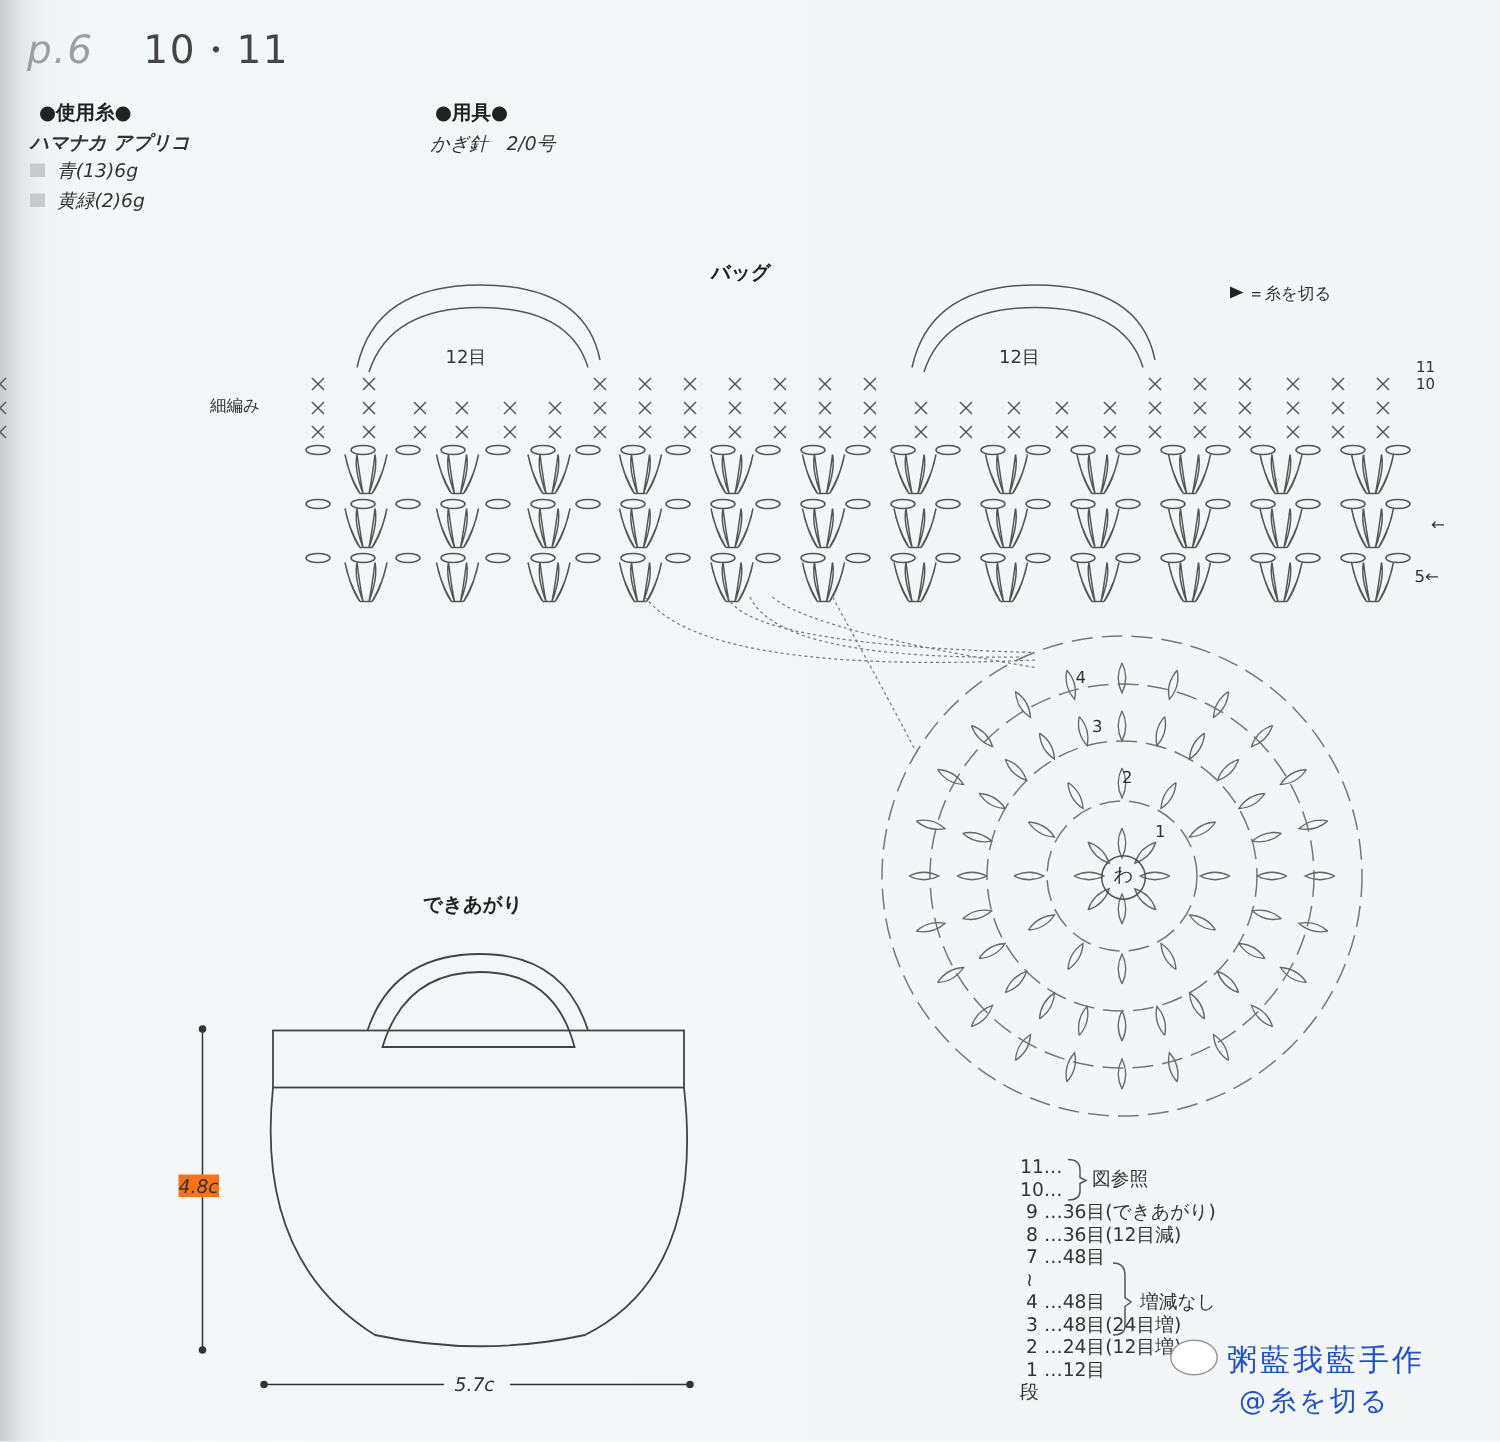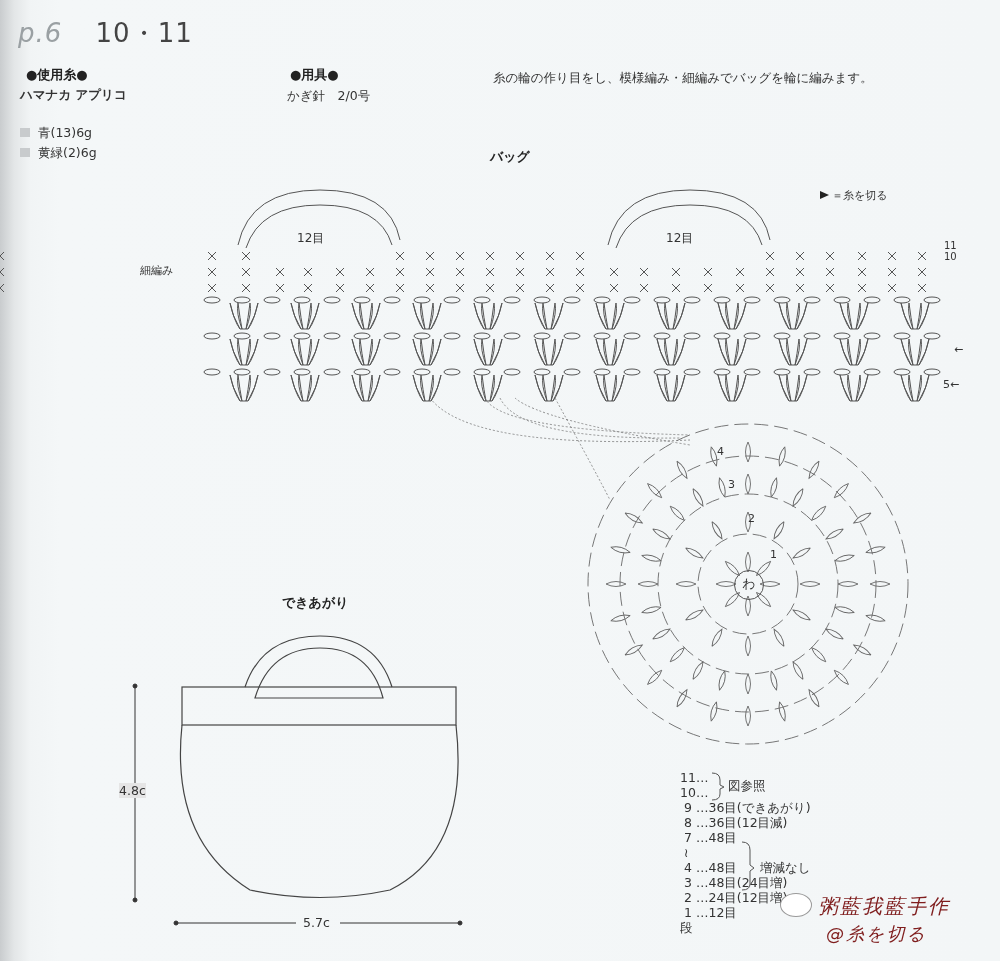--- a/index.html
+++ b/index.html
@@ -3,56 +3,55 @@
 <meta charset="utf-8">
 <style>
   html,body{margin:0;padding:0;}
   body{width:1000px;height:961px;position:relative;overflow:hidden;
     background:linear-gradient(90deg,#c9ccce 0px,#e3e6e7 14px,#f1f4f5 30px,#f4f7f8 60px,#f3f6f7 100%);
     font-family:"DejaVu Sans","Liberation Sans",sans-serif;color:#2b2b2b;}
   .abs{position:absolute;}
   .page-no{left:18px;top:16px;font-size:26px;color:#444;letter-spacing:1px;}
   .page-no .pp{color:#9aa0a3;font-style:italic;}
   .sec-title{font-size:13px;font-weight:bold;color:#222;}
-  .txt{font-size:12.5px;color:#333;white-space:nowrap;}
+  .txt{font-size:12.5px;color:#333;white-space:nowrap;font-style:italic;}
   .bold{font-weight:bold;}
   .label{font-size:11px;color:#333;white-space:nowrap;}
   .row-note{font-size:12.5px;color:#333;line-height:15px;white-space:nowrap;}
   svg{position:absolute;left:0;top:0;}
-  .wm{font-size:20px;color:#7f1d1d;letter-spacing:2px;white-space:nowrap;font-style:italic;}
+  .wm{font-size:20px;color:#1d4ed8;letter-spacing:2px;white-space:nowrap;}
 </style>
 </head>
 <body>
 
 <div class="abs page-no">
   <span class="pp">p.6</span>
   <span style="margin-left:24px">10・11</span>
 </div>
 
 <div class="abs" style="left:26px;top:66px;">
   <div class="sec-title">●使用糸●</div>
   <div class="txt bold" style="margin-top:3px;margin-left:-6px;">ハマナカ アプリコ</div>
-  <div class="txt" style="margin-top:21px;">
+  <div class="txt" style="margin-top:2px;">
     <span style="display:inline-block;width:10px;height:9px;background:#c8cbcd;margin-right:8px;margin-left:-6px;"></span><span>青(13)6g</span>
   </div>
   <div class="txt" style="margin-top:3px;">
     <span style="display:inline-block;width:10px;height:9px;background:#c8cbcd;margin-right:8px;margin-left:-6px;"></span><span>黄緑(2)6g</span>
   </div>
 </div>
 
 <div class="abs" style="left:290px;top:66px;">
   <div class="sec-title">●用具●</div>
   <div class="txt" style="margin-top:4px;margin-left:-3px;">かぎ針　2/0号</div>
 </div>
 
 <div class="abs" style="left:493px;top:66px;">
-  <div class="txt" style="margin-top:4px;">糸の輪の作り目をし、模様編み・細編みでバッグを輪に編みます。</div>
-</div>
-
-<div class="abs sec-title" style="left:474px;top:148px;margin-left:16px;">バッグ</div>
+</div>
+
+<div class="abs sec-title" style="left:474px;top:173px;">バッグ</div>
 <div class="abs label" style="left:820px;top:188px;">
   <span style="display:inline-block;width:0;height:0;border-left:9px solid #222;border-top:4px solid transparent;border-bottom:4px solid transparent;margin-right:3px;"></span><span>＝糸を切る</span>
 </div>
 <div class="abs label" style="left:140px;top:263px;">細編み</div>
 <div class="abs label" style="left:297px;top:230px;font-size:12px;">12目</div>
 <div class="abs label" style="left:666px;top:230px;font-size:12px;">12目</div>
 <div class="abs label" style="left:944px;top:240px;font-size:10px;">11</div>
 <div class="abs label" style="left:944px;top:251px;font-size:10px;">10</div>
 <div class="abs label" style="left:954px;top:343px;font-size:11px;">←</div>
 <div class="abs label" style="left:943px;top:378px;font-size:11px;">5←</div>
@@ -379,21 +378,21 @@
   </g>
 </svg>
 
 <div class="abs" style="left:734px;top:570px;width:28px;height:28px;border:1px solid #555;border-radius:50%;text-align:center;line-height:26px;font-size:13px;color:#333;">わ</div>
 <div class="abs label" style="left:770px;top:548px;">1</div>
 <div class="abs label" style="left:748px;top:512px;">2</div>
 <div class="abs label" style="left:728px;top:478px;">3</div>
 <div class="abs label" style="left:717px;top:445px;">4</div>
 
 <div class="abs sec-title" style="left:282px;top:594px;">できあがり</div>
-<div class="abs txt" style="left:119px;top:783px;background:#e5e5e5;">4.8c</div>
+<div class="abs txt" style="left:119px;top:783px;background:#f97316;">4.8c</div>
 <div class="abs txt" style="left:303px;top:915px;">5.7c</div>
 
 <div class="abs" style="left:680px;top:770px;">
   <div class="row-note"><span>11</span><span>…</span></div>
   <div class="row-note"><span>10</span><span>…</span></div>
   <div class="row-note" style="margin-left:4px;"><span>9</span><span> …36目(できあがり)</span></div>
   <div class="row-note" style="margin-left:4px;"><span>8</span><span> …36目(12目減)</span></div>
   <div class="row-note" style="margin-left:4px;"><span>7</span><span> …48目</span></div>
   <div class="row-note" style="margin-left:4px;"><span>≀</span><span></span></div>
   <div class="row-note" style="margin-left:4px;"><span>4</span><span> …48目</span></div>

